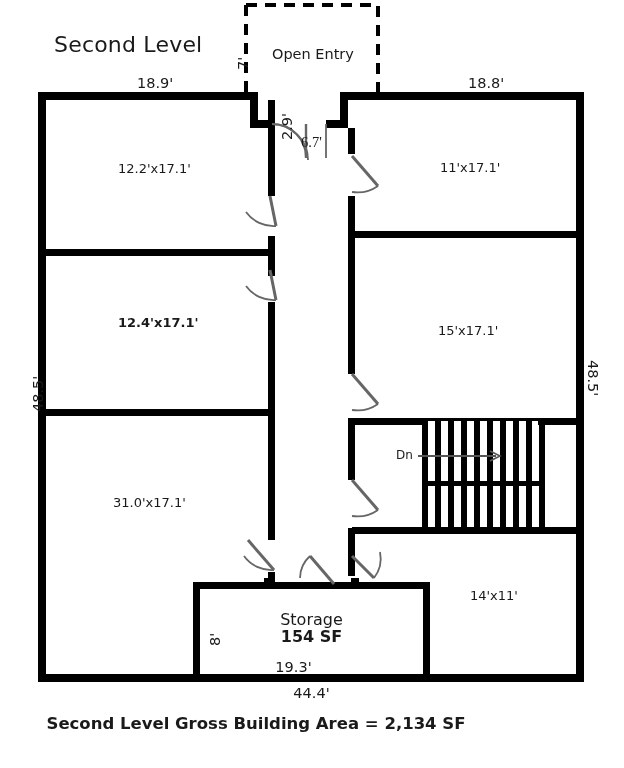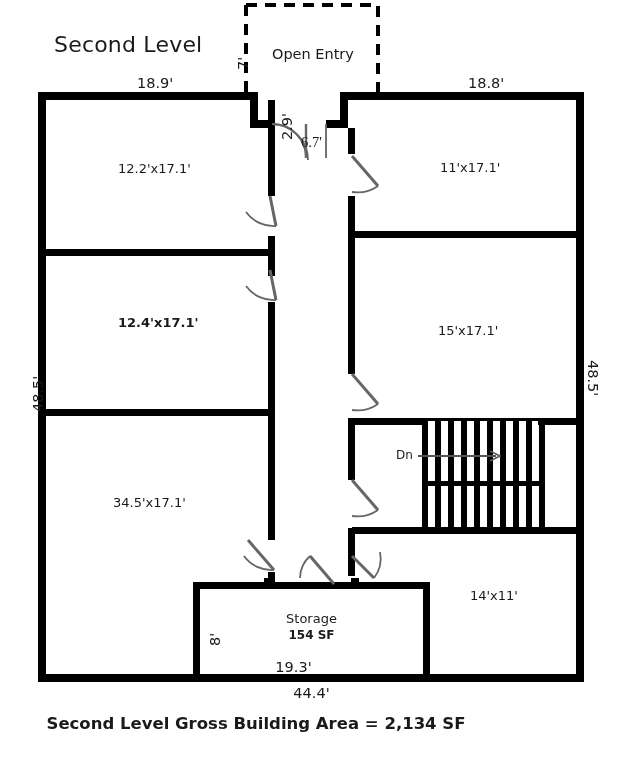--- a/index.html
+++ b/index.html
@@ -35,25 +35,25 @@
   .room-lbl {
     font-size: 13px;
   }
   .dim-lbl {
     font-size: 14.5px;
   }
   .open-entry-lbl {
     font-size: 14.5px;
   }
   .storage-lbl {
-    font-size: 13px;
+    font-size: 16px;
     text-align: center;
   }
   .storage-sf-lbl {
-    font-size: 12px;
+    font-size: 16px;
     font-weight: bold;
     text-align: center;
   }
   .caption-lbl {
     font-size: 16.5px;
     font-weight: bold;
     text-align: center;
     width: 512px;
     left: 0;
   }
@@ -215,21 +215,21 @@
 <div class="lbl dim-lbl rot-ccw" style="left:280px; top:140px;">2.9'</div>
 
 <div class="lbl dim-lbl" style="left:301px; top:135px;font-family:Liberation Serif, serif;">6.7'</div>
 
 <div class="lbl dim-lbl rot-ccw" style="left:31px; top:412px;">48.5'</div>
 
 <div class="lbl dim-lbl rot-cw" style="left:600px; top:360px;">48.5'</div>
 
 <div class="lbl room-lbl" style="left:118px; top:162px;">12.2'x17.1'</div>
 <div class="lbl room-lbl" style="left:118px; top:316px;font-weight:bold;">12.4'x17.1'</div>
-<div class="lbl room-lbl" style="left:113px; top:496px;">34.5'x17.1'</div>
+<div class="lbl room-lbl" style="left:113px; top:496px;">31.0'x17.1'</div>
 <div class="lbl room-lbl" style="left:440px; top:161px;">11'x17.1'</div>
 <div class="lbl room-lbl" style="left:438px; top:304px;margin-top:20px;">15'x17.1'</div>
 <div class="lbl room-lbl" style="left:470px; top:589px;">14'x11'</div>
 
 <div class="lbl dn-lbl" style="left:396px; top:449px;">Dn</div>
 
 <div class="lbl storage-lbl" style="left:193px; top:612px; width:237px;">Storage</div>
 <div class="lbl storage-sf-lbl" style="left:193px; top:629px; width:237px;">154 SF</div>
 <div class="lbl dim-lbl rot-ccw" style="left:208px; top:646px;">8'</div>
 <div class="lbl dim-lbl" style="left:193px; top:660px; width:201px; text-align:center;">19.3'</div>

